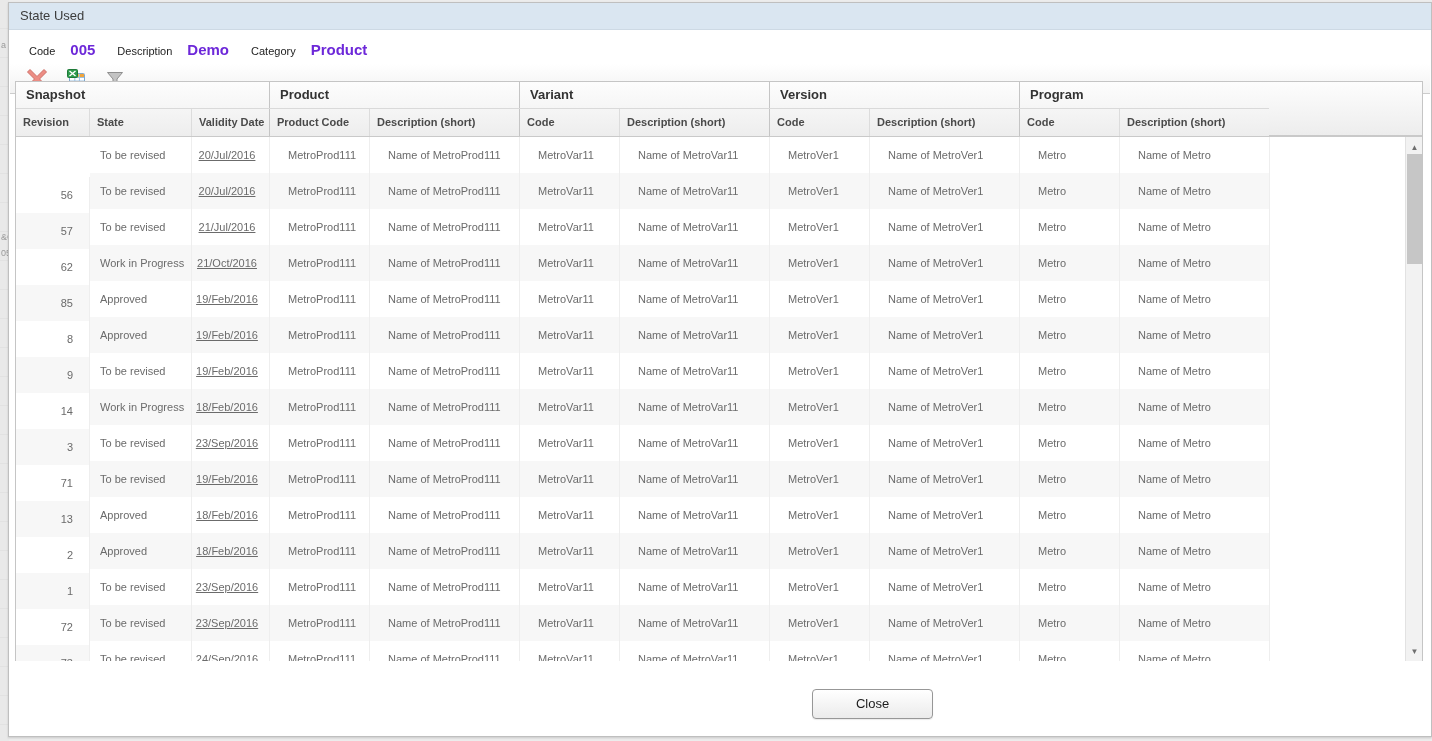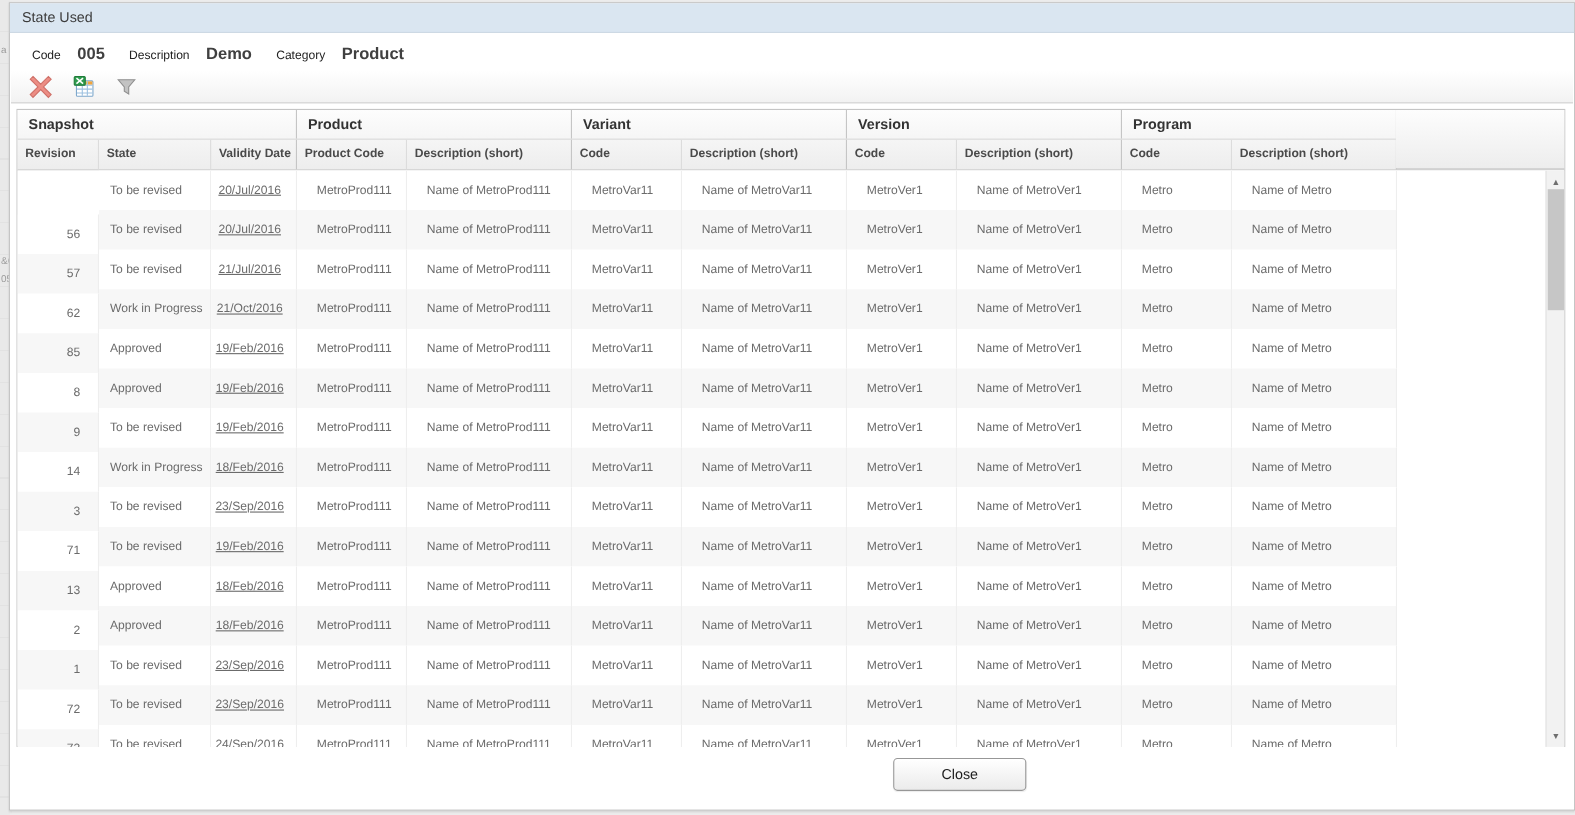--- a/index.html
+++ b/index.html
@@ -15,30 +15,30 @@
   
   .dialog { position:absolute; left:8px; top:2px; width:1424px; height:735px; background:#ffffff;
             border:1px solid #bfbfbf; box-shadow:0 1px 2px rgba(0,0,0,0.15); }
   .titlebar { position:absolute; left:0; top:0; right:0; height:27px; background:#dae6f1;
               border-bottom:1px solid #cdd9e4; line-height:26px; padding-left:11px;
               font-size:13px; color:#3c3c3c; }
 
   
   .inforow { position:absolute; left:20px; top:38px; display:flex; align-items:baseline; }
   .inforow .lbl { font-size:11px; color:#222; margin-right:15px; }
-  .inforow .val { font-size:15px; font-weight:bold; color:#404040; margin-right:22px; }
+  .inforow .val { font-size:15px; font-weight:bold; color:#6d28d9; margin-right:22px; }
 
   
   .toolbar { position:absolute; left:1px; right:1px; top:61px; height:30px; padding-left:15px;
              background:linear-gradient(180deg,#ffffff,#f2f2f2); border-bottom:1px solid #cccccc;
              display:flex; align-items:center; gap:15px; }
   .tbtn { width:24px; height:24px; display:flex; align-items:center; justify-content:center; cursor:pointer; }
 
   
-  .table-area { position:absolute; left:6px; top:96px; width:1408px; height:580px;
+  .table-area { position:absolute; left:6px; top:78px; width:1408px; height:580px;
                 border:1px solid #c5c5c5; }
   .thead { position:relative; height:55px; background:linear-gradient(180deg,#fdfdfd,#ededed); }
   .grow { display:flex; height:27px; border-bottom:1px solid #d9d9d9; }
   .gcell { height:100%; line-height:26px; font-size:13px; font-weight:bold; color:#333;
            padding-left:10px; border-right:1px solid #c5c5c5; white-space:nowrap; overflow:hidden; }
   .srow { display:flex; height:28px; border-bottom:1px solid #c9c9c9; }
   .scell { height:100%; line-height:27px; font-size:11px; color:#4a4a4a; padding-left:7px;
            border-right:1px solid #dcdcdc; white-space:nowrap; overflow:hidden;font-weight:bold; }
   .scell.gb { border-right:1px solid #c5c5c5; }
   .hfiller { position:absolute; top:0; right:0; width:153px; height:54px;

